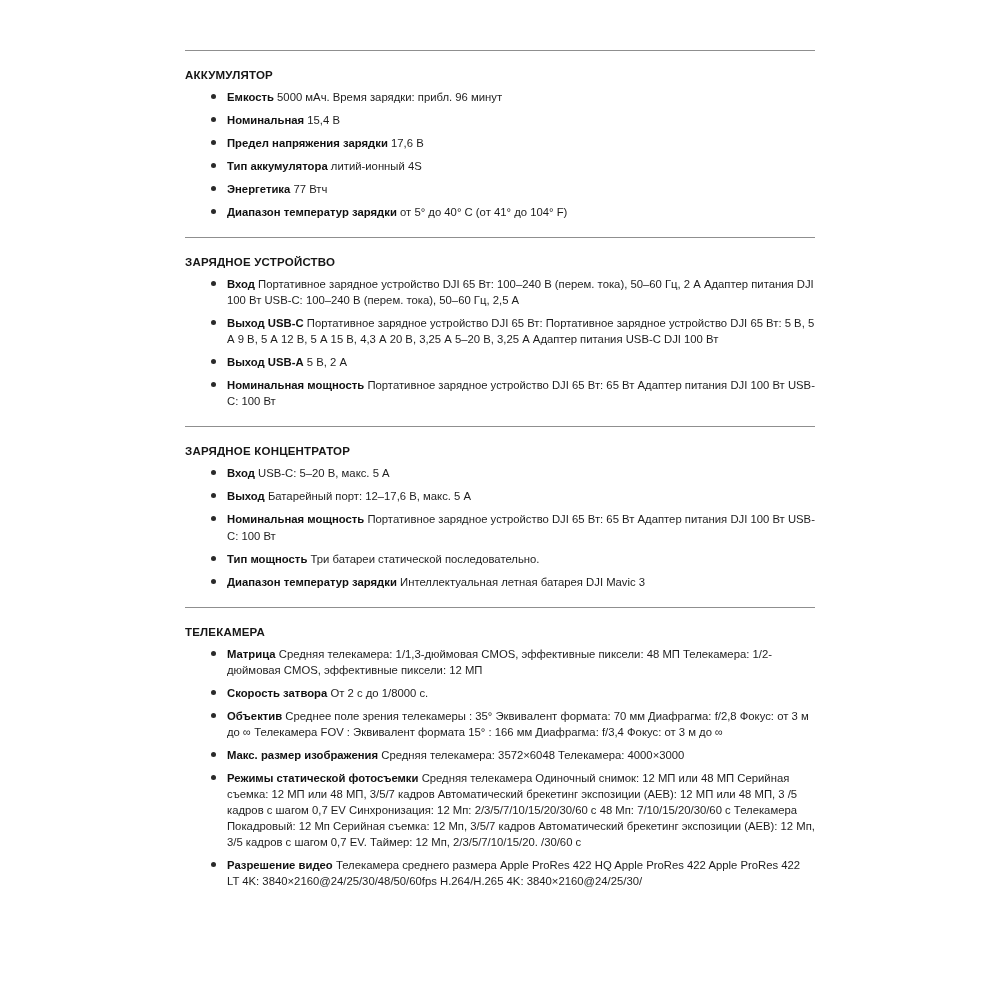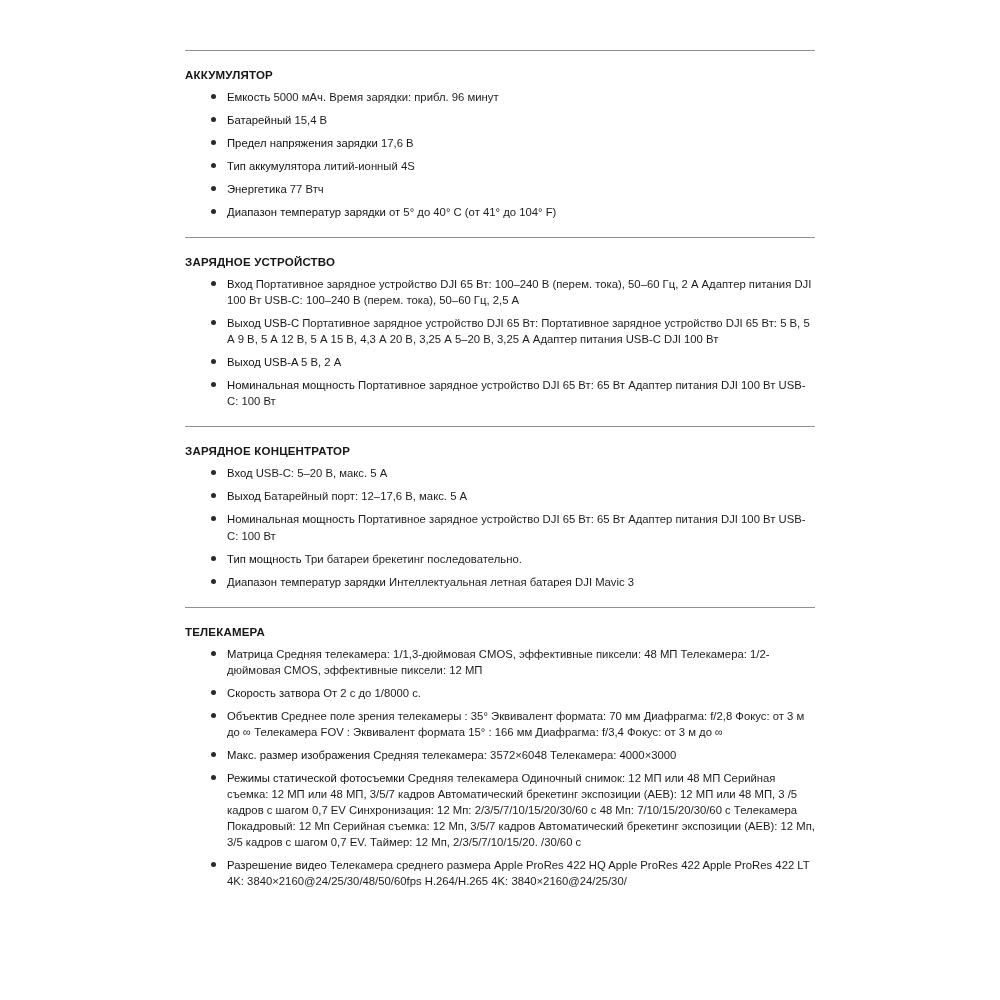--- a/index.html
+++ b/index.html
@@ -55,21 +55,21 @@
     content: "";
     position: absolute;
     left: 26px;
     top: 5px;
     width: 5px;
     height: 5px;
     border-radius: 50%;
     background: #2a2a2a;
   }
   .term {
-    font-weight: normal;
+    font-weight: bold;
     color: #111111;
   }
   .value {
     font-weight: normal;
     color: #1d1d1d;
     text-align: right;
   }
   .section-block {
     margin-bottom: 6px;
   }
@@ -85,21 +85,21 @@
   <div class="section-block">
     <hr class="rule">
     <div class="section">
       <div class="section-title">АККУМУЛЯТОР</div>
       <ul class="spec-list">
         <li>
           <span class="term">Емкость</span>
           <span class="value">5000 мАч. Время зарядки: прибл. 96 минут</span>
         </li>
         <li>
-          <span class="term">Батарейный</span>
+          <span class="term">Номинальная</span>
           <span class="value">15,4 В</span>
         </li>
         <li>
           <span class="term">Предел напряжения зарядки</span>
           <span class="value">17,6 В</span>
         </li>
         <li>
           <span class="term">Тип аккумулятора</span>
           <span class="value">литий-ионный 4S</span>
         </li>
@@ -156,21 +156,21 @@
         <li>
           <span class="term">Выход</span>
           <span class="value">Батарейный порт: 12–17,6 В, макс. 5 А</span>
         </li>
         <li>
           <span class="term">Номинальная мощность</span>
           <span class="value">Портативное зарядное устройство DJI 65 Вт: 65 Вт Адаптер питания DJI 100 Вт USB-C: 100 Вт</span>
         </li>
         <li>
           <span class="term">Тип мощность</span>
-          <span class="value">Три батареи брекетинг последовательно.</span>
+          <span class="value">Три батареи статической последовательно.</span>
         </li>
         <li>
           <span class="term">Диапазон температур зарядки</span>
           <span class="value">Интеллектуальная летная батарея DJI Mavic 3</span>
         </li>
       </ul>
     </div>
   </div>
 
   <div class="section-block">

